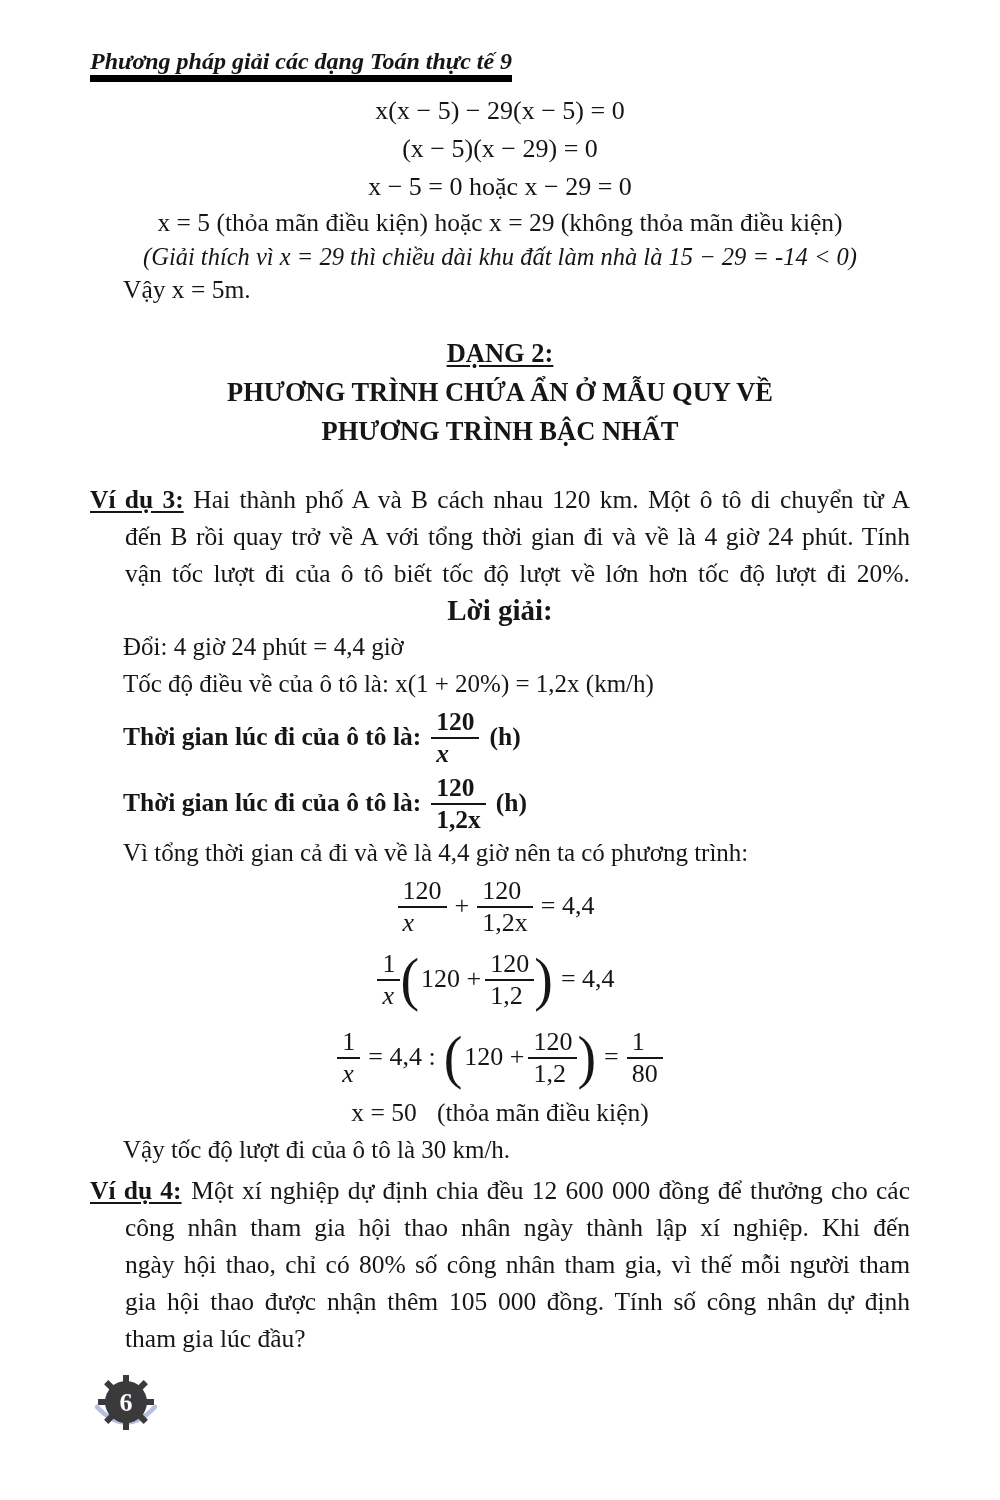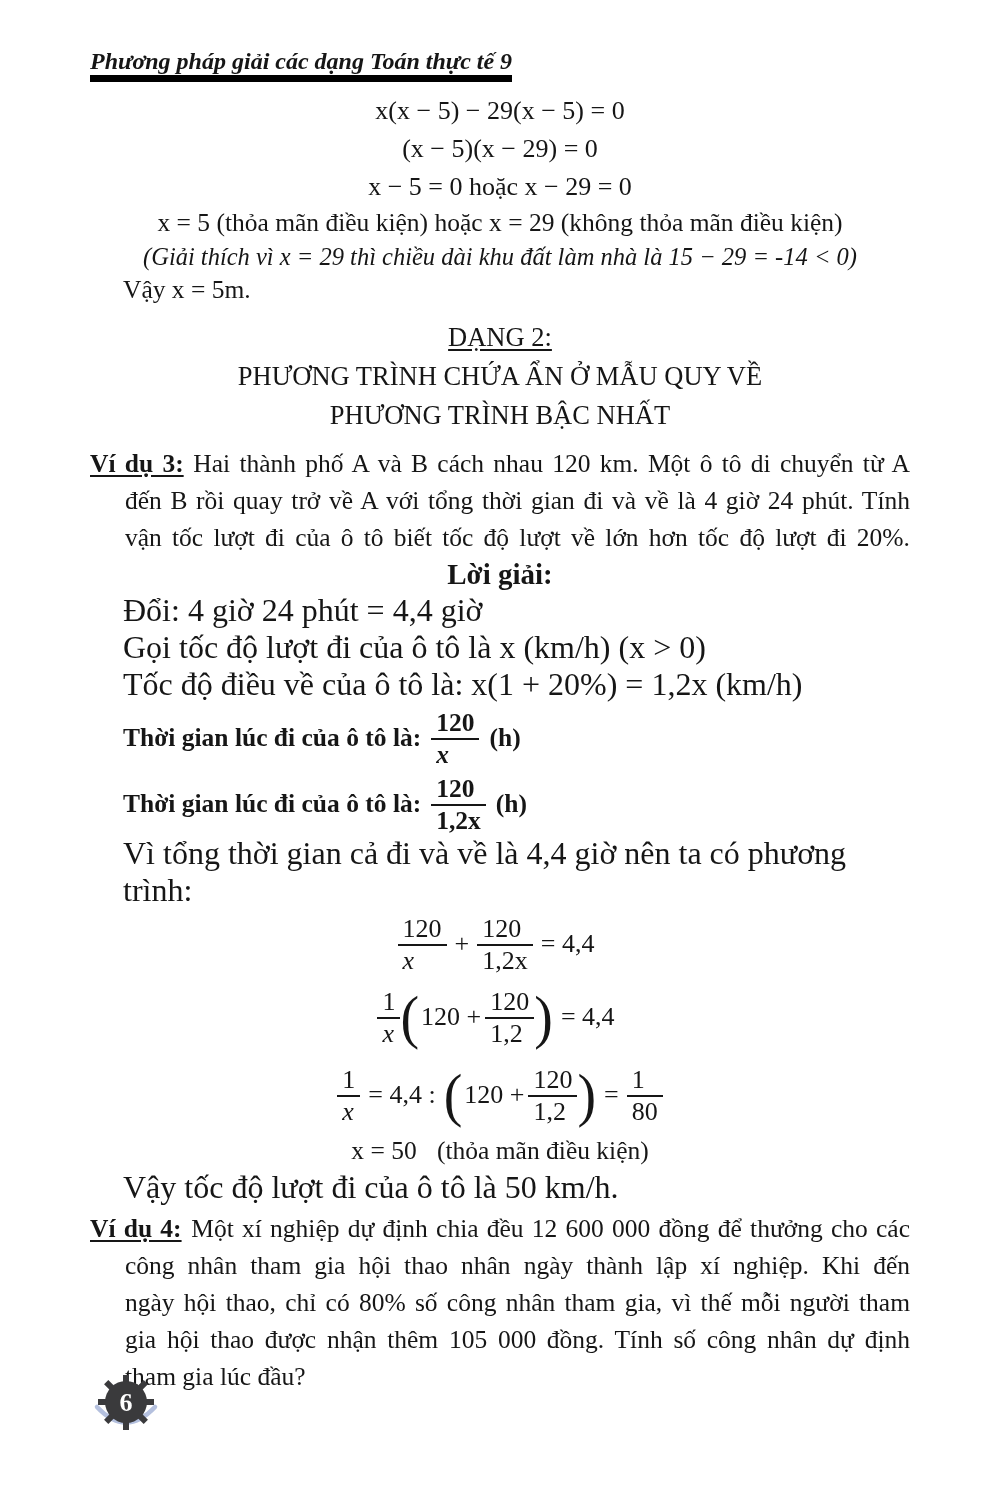--- a/index.html
+++ b/index.html
@@ -16,33 +16,33 @@
 
   
   .eqblock{margin-top:16px;text-align:center;font-size:26px;}
   .eqline{line-height:38px;}
 
   .case-line{margin-top:0;text-align:center;font-size:25.5px;line-height:34px;}
   .note-line{text-align:center;font-size:24.5px;font-style:italic;line-height:33px;}
   .concl-line{font-size:25.5px;line-height:33px;padding-left:33px;}
 
   
-  .sec-head{margin-top:12px;text-align:center;font-weight:normal;font-size:26.5px;}
+  .sec-head{margin-top:28px;text-align:center;font-weight:bold;font-size:26.5px;}
   .sec-head div{line-height:39px;}
   .sec-head .ul{text-decoration:underline;text-underline-offset:3px;}
 
   
-  .para{margin-top:10px;font-size:25.5px;}
+  .para{margin-top:30px;font-size:25.5px;}
   .pline{line-height:37px;}
   .just{text-align:justify;text-align-last:justify;}
   .cont{padding-left:35px;}
   .exlabel{font-weight:bold;text-decoration:underline;text-underline-offset:3px;margin-right:0.38em;}
 
   .sol-head{text-align:center;font-weight:bold;font-size:29px;line-height:36px;}
-  .sol-line{font-size:32px;line-height:37px;padding-left:33px;}
+  .sol-line{font-size:25px;line-height:37px;padding-left:33px;}
 
   
   .fracline{display:flex;align-items:center;padding-left:33px;font-size:25.5px;height:62px;margin-top:4px;font-weight:bold;}
   .fracline .frac{margin:0 10px;}
 
   .frac{display:inline-block;vertical-align:middle;}
   .frac .num{display:block;line-height:27px;padding:0 5px 2px 5px;}
   .frac .den{display:block;line-height:27px;border-top:2px solid #161616;padding:1px 5px 0 5px;}
 
   
@@ -88,21 +88,20 @@
     <div class="pline just">
       <span class="exlabel">Ví dụ 3:</span><span>Hai thành phố A và B cách nhau 120 km. Một ô tô di chuyển từ A</span>
     </div>
     <div class="pline just cont">đến B rồi quay trở về A với tổng thời gian đi và về là 4 giờ 24 phút. Tính</div>
     <div class="pline just cont">vận tốc lượt đi của ô tô biết tốc độ lượt về lớn hơn tốc độ lượt đi 20%.</div>
   </div>
 
   <div class="sol-head">Lời giải:</div>
 
   <div class="sol-line">Đổi: 4 giờ 24 phút = 4,4 giờ</div>
-  <div class="sol-line">Gọi tốc độ lượt đi của ô tô là x (km/h) (x &gt; 0)</div>
   <div class="sol-line">
     <span>Tốc độ điều về của ô tô là:</span>
     <span>x(1 + 20%) = 1,2x</span>
     <span>(km/h)</span>
   </div>
 
   <div class="fracline">
     <span>Thời gian lúc đi của ô tô là:</span>
     <span class="frac">
       <span class="num">120</span>
@@ -168,21 +167,21 @@
       <span class="num">1</span>
       <span class="den">80</span>
     </span>
   </div>
 
   <div class="result-line">
     <span>x = 50</span>
     <span class="note">(thỏa mãn điều kiện)</span>
   </div>
 
-  <div class="sol-line">Vậy tốc độ lượt đi của ô tô là 50 km/h.</div>
+  <div class="sol-line">Vậy tốc độ lượt đi của ô tô là 30 km/h.</div>
 
   <div class="para" style="margin-top:4px;">
     <div class="pline just">
       <span class="exlabel">Ví dụ 4:</span><span>Một xí nghiệp dự định chia đều 12 600 000 đồng để thưởng cho các</span>
     </div>
     <div class="pline just cont">công nhân tham gia hội thao nhân ngày thành lập xí nghiệp. Khi đến</div>
     <div class="pline just cont">ngày hội thao, chỉ có 80% số công nhân tham gia, vì thế mỗi người tham</div>
     <div class="pline just cont">gia hội thao được nhận thêm 105 000 đồng. Tính số công nhân dự định</div>
     <div class="pline cont">tham gia lúc đầu?</div>
   </div>

